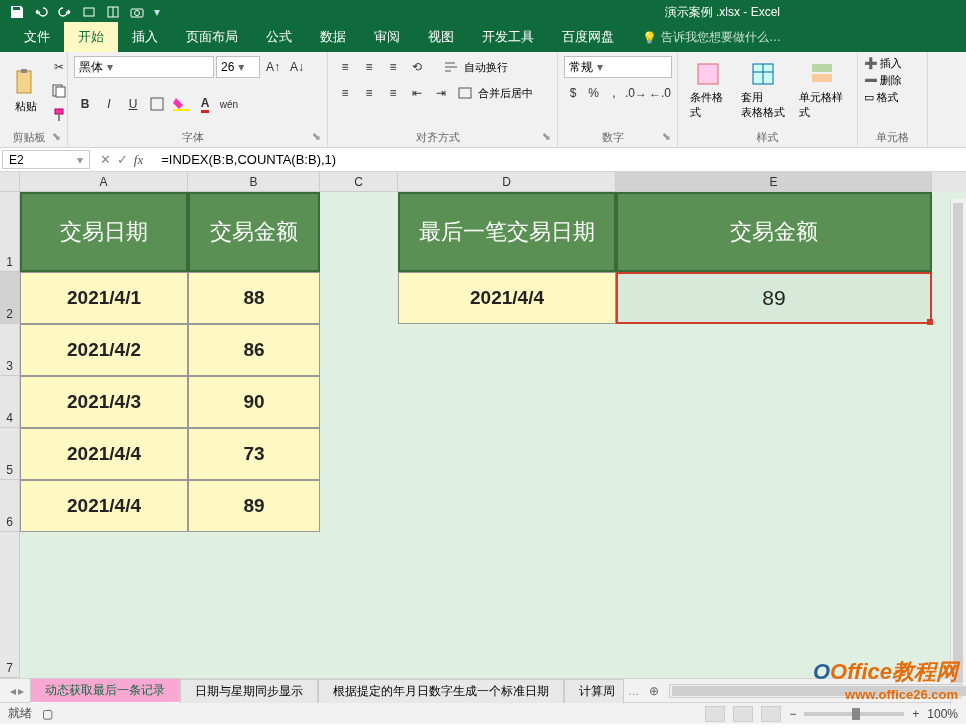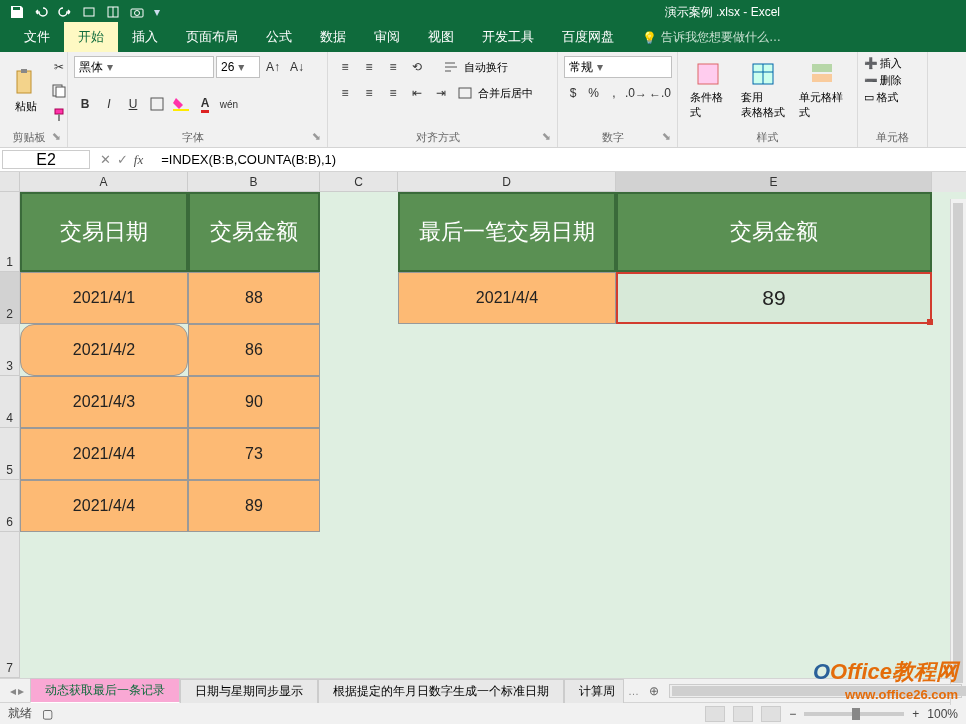--- a/index.html
+++ b/index.html
@@ -21,39 +21,39 @@
 .ribbon-group-label .launcher { float: right; color: #999; cursor: pointer; }
 .rg-row { display: flex; align-items: center; gap: 2px; }
 .big-btn { display: flex; flex-direction: column; align-items: center; padding: 4px 6px; cursor: pointer; }
 .big-btn .ico { width: 28px; height: 28px; display: flex; align-items: center; justify-content: center; }
 .big-btn .lbl { font-size: 11px; margin-top: 2px; }
 .small-btn { width: 22px; height: 22px; display: flex; align-items: center; justify-content: center; cursor: pointer; color: #333; }
 .combo { height: 22px; border: 1px solid #c0c0c0; background: #fff; display: flex; align-items: center; padding: 0 4px; font-size: 12px; }
 .combo .arrow { margin-left: 4px; color: #666; }
 
 .namebox-row { height: 24px; border-bottom: 1px solid #d4d4d4; display: flex; align-items: stretch; background: #fff; }
-.name-box { width: 88px; border-right: 1px solid #d4d4d4; display: flex; align-items: center; padding: 0 6px; font-size: 16px; background:#fff; border:1px solid #ccc; margin:2px;flex-direction:column; }
+.name-box { width: 88px; border-right: 1px solid #d4d4d4; display: flex; align-items: center; padding: 0 6px; font-size: 12px; background:#fff; border:1px solid #ccc; margin:2px; }
 .name-box .dd { margin-left: auto; color: #999; }
 .fx-btns { display: flex; align-items: center; gap: 6px; padding: 0 8px; }
 .fx-btn { color: #888; cursor: pointer; font-size: 13px; }
 .fx-label { font-style: italic; font-family: serif; font-size: 13px; color: #555; margin-right:4px; }
 .formula-input { flex: 1; border: none; outline: none; padding: 0 6px; font-size: 13px; font-family: Liberation Sans, sans-serif; }
 
 .sheet-area { position: relative; height: 506px; overflow: hidden; background: #dfefe1; }
 .corner { position: absolute; left:0; top:0; width:20px; height:20px; background:#e6e6e6; border-right:1px solid #ccc; border-bottom:1px solid #ccc; }
 .col-headers { position: absolute; top:0; left:20px; right:0; height:20px; display:flex; background:#e6e6e6; }
 .col-head { border-right:1px solid #ccc; border-bottom:1px solid #ccc; text-align:center; font-size:12px; color:#333; line-height:20px; }
 .col-head.sel { background:#d2d2d2; }
 .row-headers { position:absolute; top:20px; left:0; width:20px; background:#e6e6e6; }
 .row-head { border-right:1px solid #ccc; border-bottom:1px solid #ccc; text-align:center; font-size:12px; color:#333; display:flex; align-items:flex-end; justify-content:center; padding-bottom:2px; }
 .row-head.sel { background:#d2d2d2; }
 .cells { position:absolute; top:20px; left:20px; right:0; bottom:0; }
 .cell { position:absolute; display:flex; align-items:center; justify-content:center; font-size:21px; color:#222; }
 .hdr-cell { background:#5a9053; color:#fff; font-size:22px; font-weight:500; border:2px solid #3a6a3a; }
-.data-cell { background:#fdba74; border:1px solid #999; font-size:16px; }
+.data-cell { background:#fef9c3; border:1px solid #999; font-size:19px;font-weight:bold; }
 .active-cell { border:2px solid #d23c2e; background:#d7e9d8; }
 .fill-handle { position:absolute; right:-3px; bottom:-3px; width:6px; height:6px; background:#d23c2e; }
 
 .sheet-tabs { height: 24px; border-top:1px solid #d4d4d4; display:flex; align-items:center; background:#f1f1f1; padding-left:4px; }
 .tab-nav { display:flex; gap:2px; padding:0 6px; color:#888; }
 .tab { padding:3px 14px; font-size:12px; border:1px solid #ccc; border-bottom:none; background:#e8e8e8; cursor:pointer; white-space:nowrap; }
 .tab.active { background:#f9a8d4; border-bottom:1px solid #fff; color:#0f6b3c; }
 .tab-add { width:22px; text-align:center; color:#666; cursor:pointer; }
 .hscroll { flex:1; margin:2px 4px; height:14px; background:#eee; border:1px solid #ccc; position:relative; }
 .hscroll-thumb { position:absolute; left:2px; top:1px; height:10px; width:520px; background:#cfcfcf; }
@@ -338,21 +338,21 @@
       <div class="row-head" style="height: 52px;">6</div>
       <div class="row-head" style="height: 146px;">7</div>
     </div>
   <div class="cells" id="cells">
       <div class="cell hdr-cell" style="left: 0px; top: 0px; width: 168px; height: 80px;">交易日期</div>
       <div class="cell hdr-cell" style="left: 168px; top: 0px; width: 132px; height: 80px;">交易金额</div>
       <div class="cell hdr-cell" style="left: 378px; top: 0px; width: 218px; height: 80px;">最后一笔交易日期</div>
       <div class="cell hdr-cell" style="left: 596px; top: 0px; width: 316px; height: 80px;">交易金额</div>
       <div class="cell data-cell" style="left: 0px; top: 80px; width: 168px; height: 52px;">2021/4/1</div>
       <div class="cell data-cell" style="left: 168px; top: 80px; width: 132px; height: 52px;">88</div>
-      <div class="cell data-cell" style="left: 0px; top: 132px; width: 168px; height: 52px; border-radius: 14px;">2021/4/2</div>
+      <div class="cell data-cell" style="left: 0px; top: 132px; width: 168px; height: 52px;">2021/4/2</div>
       <div class="cell data-cell" style="left: 168px; top: 132px; width: 132px; height: 52px;">86</div>
       <div class="cell data-cell" style="left: 0px; top: 184px; width: 168px; height: 52px;">2021/4/3</div>
       <div class="cell data-cell" style="left: 168px; top: 184px; width: 132px; height: 52px;">90</div>
       <div class="cell data-cell" style="left: 0px; top: 236px; width: 168px; height: 52px;">2021/4/4</div>
       <div class="cell data-cell" style="left: 168px; top: 236px; width: 132px; height: 52px;">73</div>
       <div class="cell data-cell" style="left: 0px; top: 288px; width: 168px; height: 52px;">2021/4/4</div>
       <div class="cell data-cell" style="left: 168px; top: 288px; width: 132px; height: 52px;">89</div>
       <div class="cell data-cell" style="left: 378px; top: 80px; width: 218px; height: 52px;">2021/4/4</div>
       <div class="cell active-cell" style="left: 596px; top: 80px; width: 316px; height: 52px;">89<div class="fill-handle"></div></div>
     </div>

